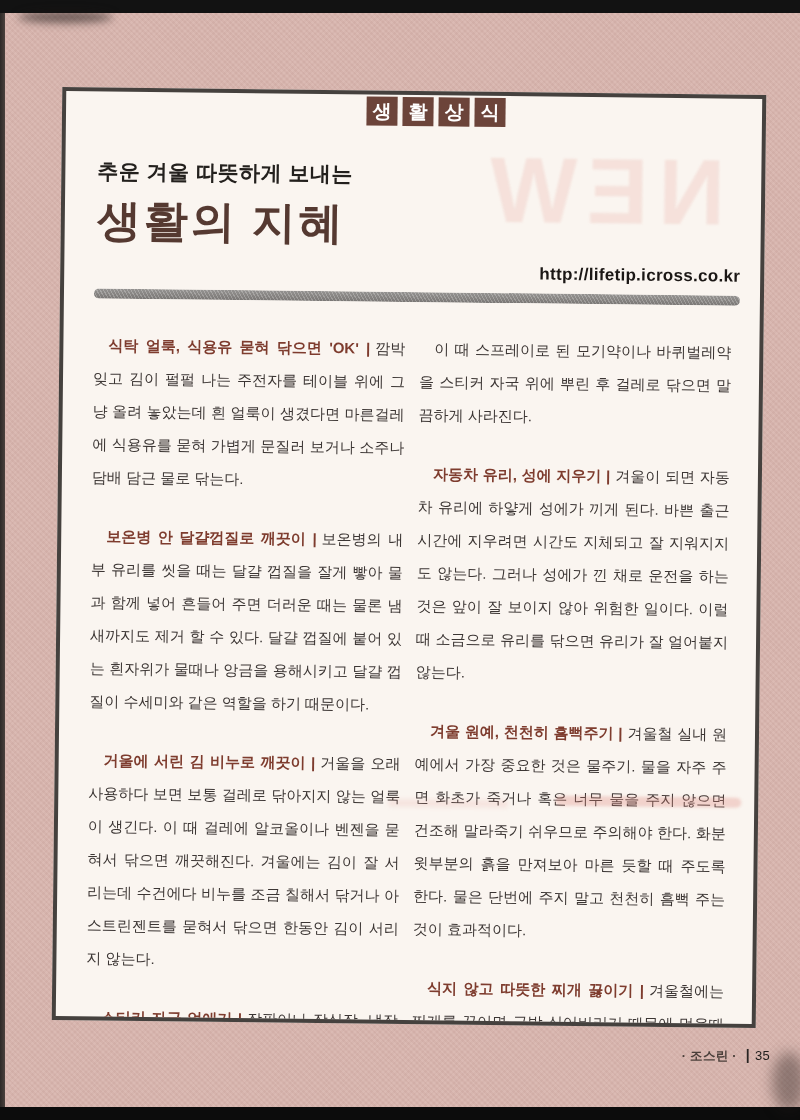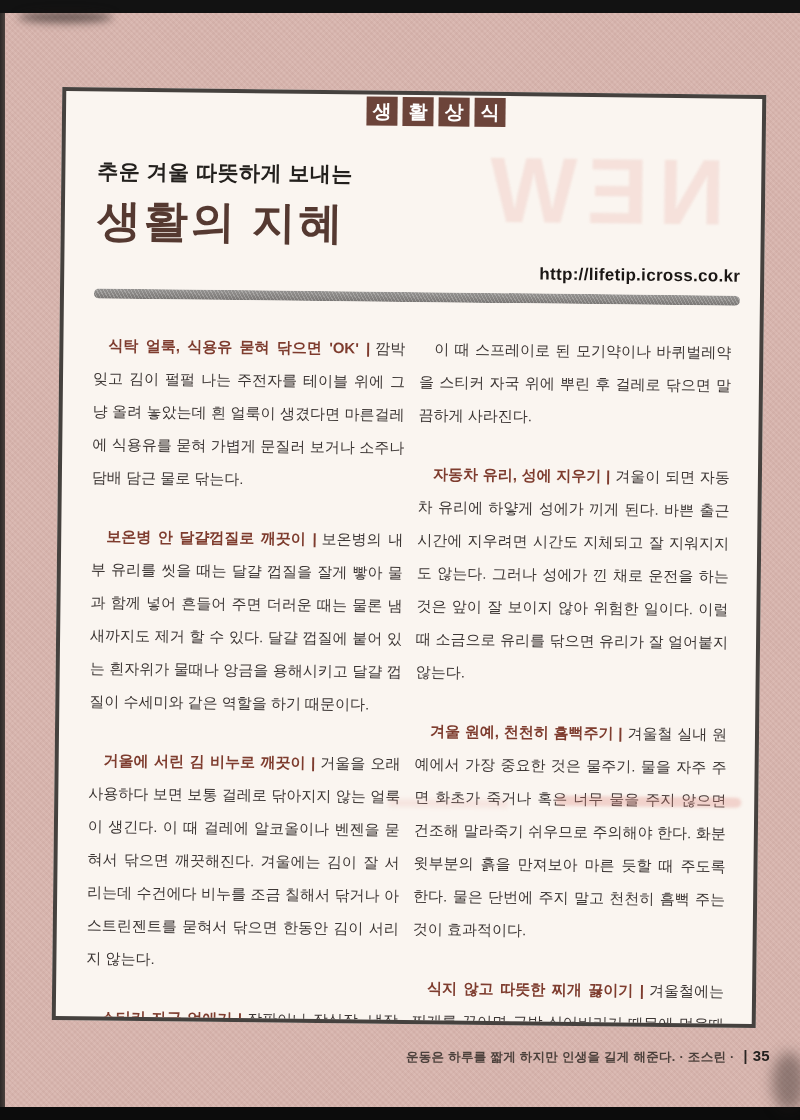--- a/index.html
+++ b/index.html
@@ -86,21 +86,21 @@
     background:rgba(222,130,118,0.14); border-radius:4px; filter:blur(2px);
   }
 
   .footer {
     position:absolute; top:1047px; right:30px;
     font-size:12.5px; font-weight:bold; color:#4b403b; letter-spacing:0.3px;
     display:flex; align-items:baseline;
   }
   .footer .footer-author { margin-left:4px; }
   .footer .footer-sep { margin-left:9px; font-weight:900; font-size:14px; color:#2a2523; }
-  .footer .footer-num { margin-left:5px; font-size:15px; font-weight:bold; color:#23201e; }
+  .footer .footer-num { margin-left:5px; font-size:13px; font-weight:normal; color:#23201e; }
 </style>
 </head>
 <body>
 
 <div class="scan-top-bar"></div>
 <div class="scan-top-smudge"></div>
 <div class="scan-left-strip"></div>
 <div class="scan-bottom-bar"></div>
 <div class="scan-corner-smudge"></div>
 
@@ -153,17 +153,16 @@
         <span class="tip-head">식지 않고 따뜻한 찌개 끓이기 |</span><span class="tip-body">겨울철에는 찌개를 끓이면 금방 식어버리기 때문에 먹을때마다 데우기가 번거롭다. 찌개를 끓일 때 국물에 녹말가루를 조금 넣어보자. 그러면 그릇에 퍼 놓아도 찌개가 잘 식지 않는다. 녹말 성분이 그릇 안에서 일어나는 대류작용을 막아 주기 때문이다. 그렇게 하면 먹다 말고 데워야 하는 수고를 덜 수 있다.</span>
       </p>
     </div>
   </div>
 
   <div class="bleed-line"></div>
   <div class="bleed-line2"></div>
 </div>
 
 <div class="footer">
-  <span class="footer-quote">운동은 하루를 짧게 하지만 인생을 길게 해준다.</span>
   <span class="footer-author">· 조스린 ·</span>
   <span class="footer-sep">|</span>
   <span class="footer-num">35</span>
 </div>
 
 </body></html>

